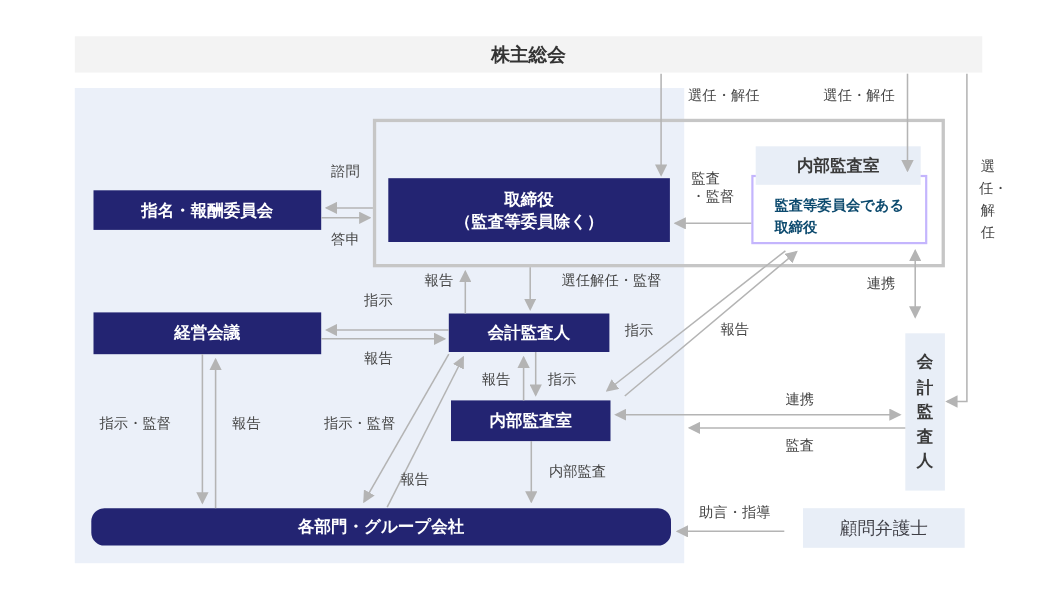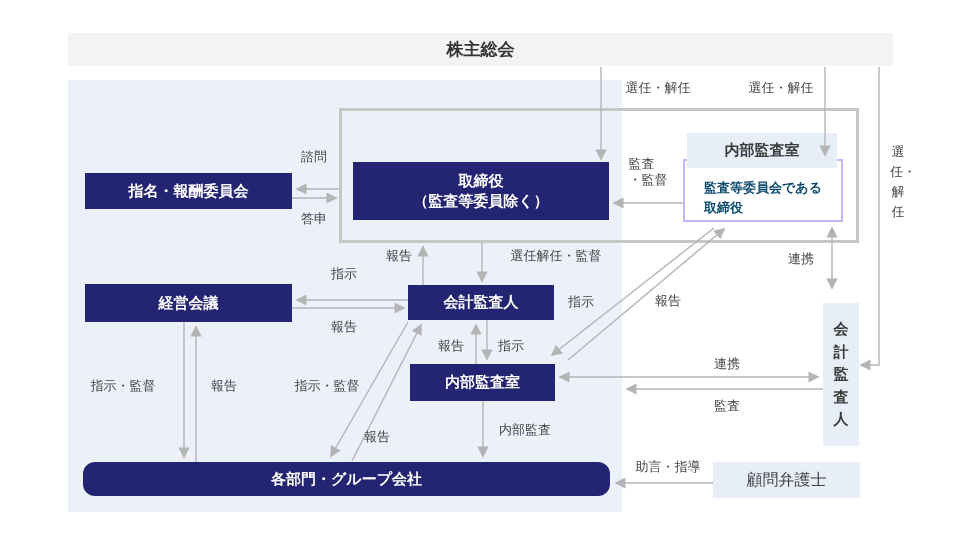--- a/index.html
+++ b/index.html
@@ -74,21 +74,21 @@
 
   <div class="abs white-box" style="left:683px;top:159px;width:160px;height:63px;padding-top:14px;">監査等委員会である
 取締役</div>
 
   <div class="abs light-box" style="left:687px;top:133px;width:150px;height:35px;">内部監査室</div>
 
   <div class="abs light-box" style="left:823px;top:292px;width:36px;height:143px;margin-top:11px;">
     <span class="vtext" style="width:16px;">会計監査人</span>
   </div>
 
-  <div class="abs lawyer-box" style="left:713px;top:462px;width:147px;height:36px;">顧問弁護士</div>
+  <div class="abs lawyer-box" style="left:730px;top:462px;width:147px;height:36px;">顧問弁護士</div>
 
   <svg id="wires" width="960" height="540" viewBox="0 0 960 540">
     <defs>
       <marker id="ah" viewBox="0 0 10 10" refX="8.5" refY="5" markerWidth="8" markerHeight="8" orient="auto-start-reverse">
         <path d="M0,0 L10,5 L0,10 z" fill="#b4b4b4"></path>
       </marker>
     </defs>
     <g stroke="#b4b4b4" stroke-width="1.4" fill="none">
       <line x1="601" y1="67" x2="601" y2="159" marker-end="url(#ah)"></line>
       <line x1="825" y1="67" x2="825" y2="155" marker-end="url(#ah)"></line>

